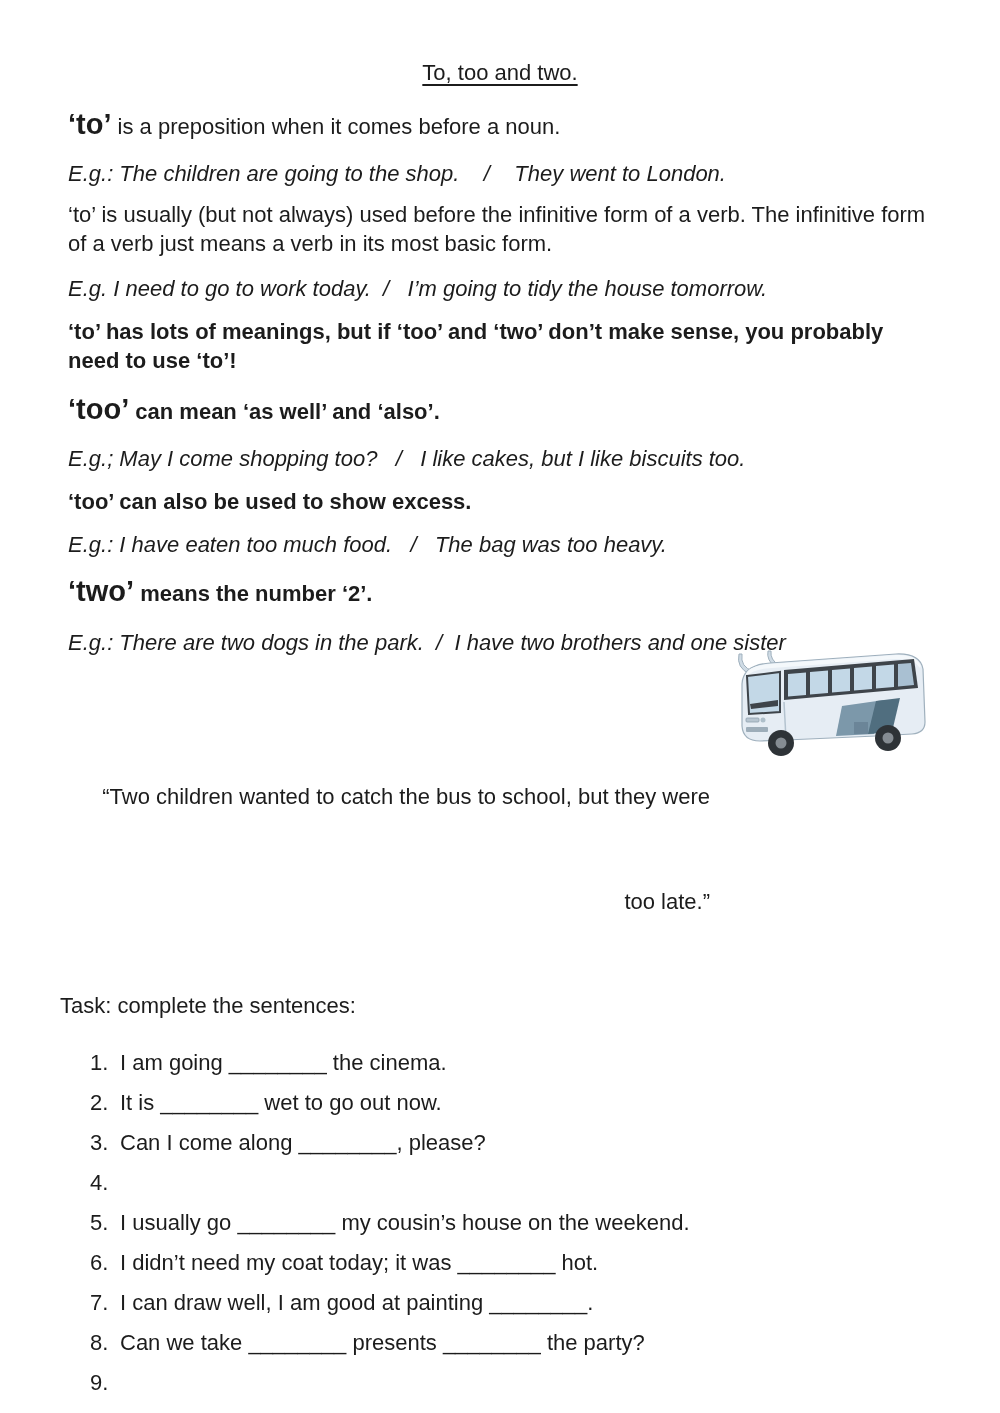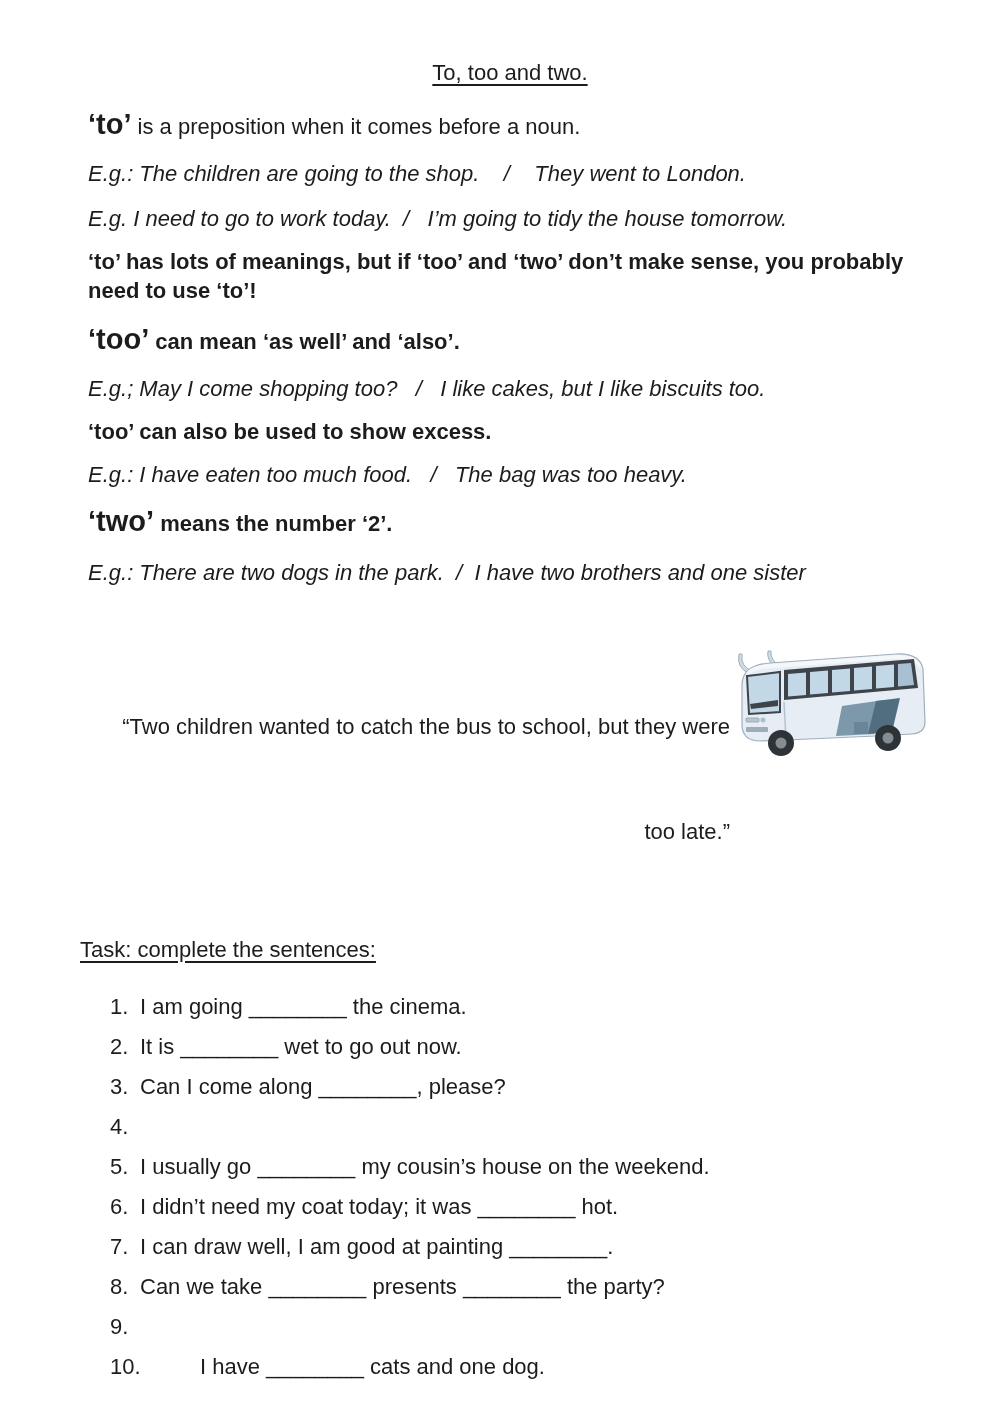--- a/index.html
+++ b/index.html
@@ -3,21 +3,21 @@
 <meta charset="utf-8">
 <style>
   html,body{margin:0;padding:0;background:#ffffff;}
   .page{
     position:relative;
     width:1000px;height:1413px;
     background:#ffffff;
     font-family:"Liberation Sans","DejaVu Sans",sans-serif;
     color:#1c1c1c;
     box-sizing:border-box;
-    padding:58px 60px 0 80px;
+    padding:58px 60px 0 60px;
     overflow:hidden;
   }
   .title{
     margin:0;
     font-size:22px;font-weight:400;
     line-height:30px;
     text-align:center;
     text-decoration:underline;
     text-underline-offset:4px;
     white-space:pre-wrap;
@@ -30,23 +30,22 @@
   .example{font-style:italic;}
   .bold{font-weight:700;}
   .mt18{margin-top:18px}.mt16{margin-top:16px}.mt14{margin-top:14px}.mt12{margin-top:12px}
   .quote{
     margin-top:52px;
     width:650px;
     font-size:22px;line-height:35px;
     text-align:right;white-space:pre-wrap;
   }
   .task-heading{
-    margin-top:16px;
+    margin-top:2px;
     font-size:22px;line-height:30px;
-    text-decoration:underline;
     text-underline-offset:4px;
     white-space:pre-wrap;
   }
   .sentence-list{margin:12px 0 0 30px;}
   .sentence{display:flex;font-size:22px;line-height:40px;white-space:pre-wrap;}
   .sentence .num{flex:0 0 30px;}
   .sentence.wide .num{flex:0 0 90px;}
   .bus{
     position:absolute;
     left:726px;top:648px;
@@ -57,20 +56,21 @@
 <body>
 
 <div class="page">
 
   <h1 class="title">To, too and two.</h1>
 
   <p class="para def-line mt18"><span class="term">‘to’</span><span class="rest"> is a preposition when it comes before a noun.</span></p>
 
   <p class="para example mt14">E.g.: The children are going to the shop.    /    They went to London.</p>
 
+  <p class="para mt12">‘to’ is usually (but not always) used before the infinitive form of a verb. The infinitive form of a verb just means a verb in its most basic form.</p>
 
   <p class="para example mt16">E.g. I need to go to work today.  /   I’m going to tidy the house tomorrow.</p>
 
   <p class="para bold mt14">‘to’ has lots of meanings, but if ‘too’ and ‘two’ don’t make sense, you probably need to use ‘to’!</p>
 
   <p class="para def-line mt16"><span class="term">‘too’</span><span class="rest bold"> can mean ‘as well’ and ‘also’.</span></p>
 
   <p class="para example mt14">E.g.; May I come shopping too?   /   I like cakes, but I like biscuits too.</p>
 
   <p class="para bold mt14">‘too’ can also be used to show excess.</p>

